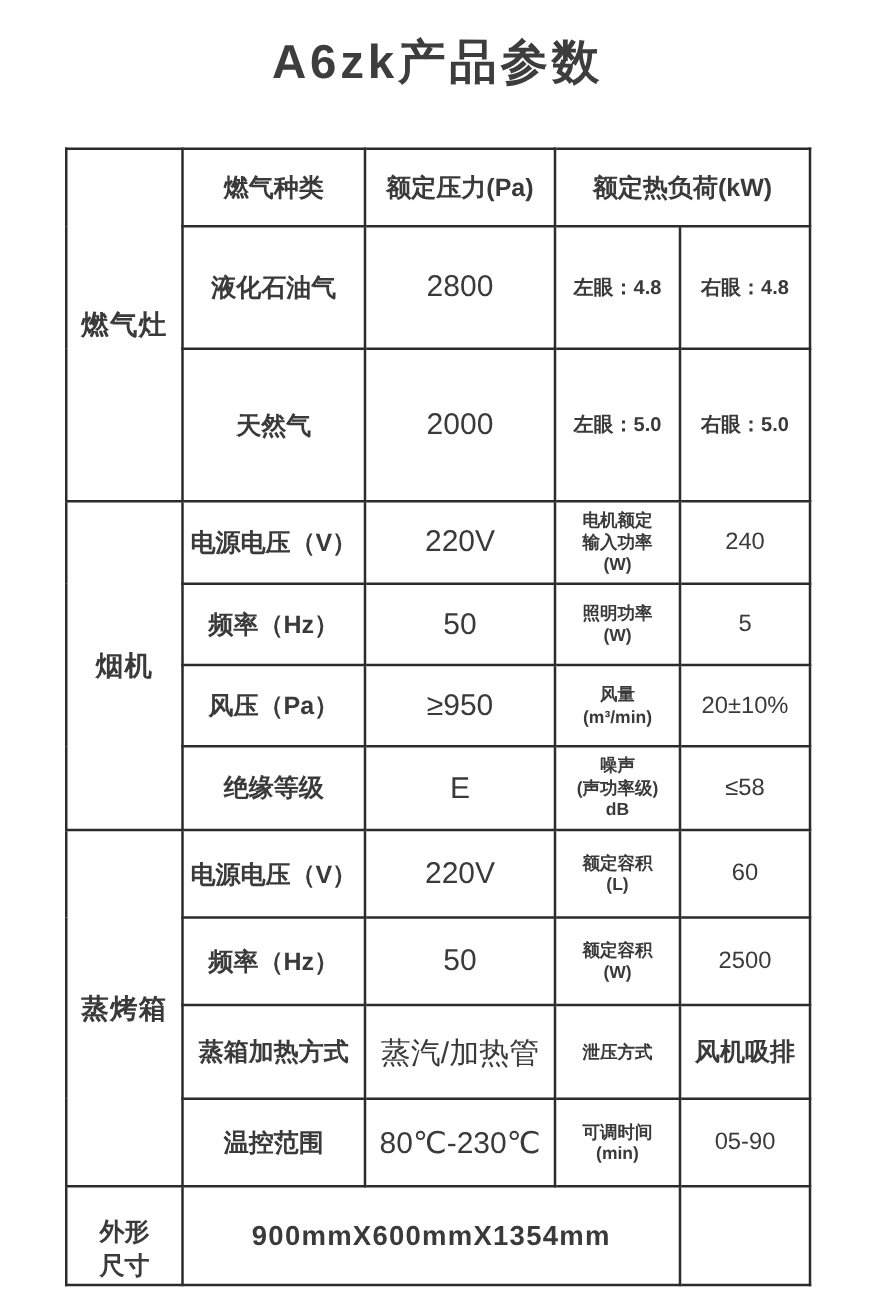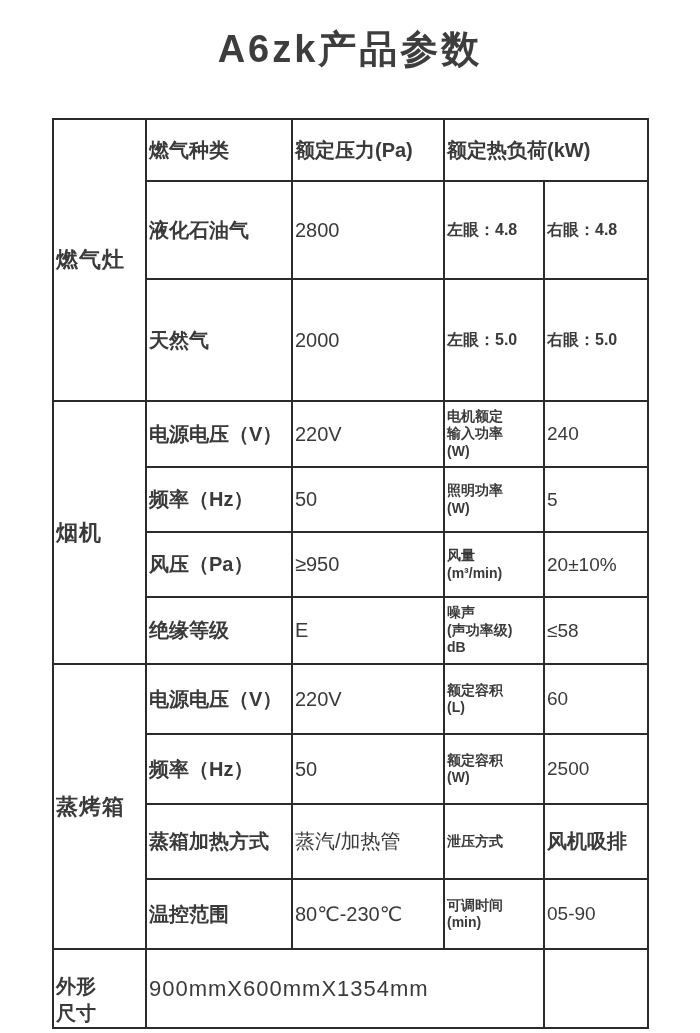--- a/index.html
+++ b/index.html
@@ -31,20 +31,21 @@
     position: absolute;
     left: 52px;
     top: 118px;
     width: 595px;
     border-collapse: collapse;
     table-layout: fixed;
     color: #3a3a3a;
   }
   table.spec td {
     border: 2px solid #2b2b2b;
+    text-align: center;
     vertical-align: middle;
     padding: 0 2px;
     white-space: pre-line;
     overflow: hidden;
   }
   col.c1 { width: 93px; }
   col.c2 { width: 146px; }
   col.c3 { width: 152px; }
   col.c4 { width: 100px; }
   col.c5 { width: 104px; }
@@ -57,21 +58,21 @@
   td.hdr {
     font-size: 20px;
     font-weight: 600;
   }
   td.param {
     font-size: 20px;
     font-weight: 600;
     border-radius: 25px;
   }
   td.bigval {
-    font-size: 20px;
+    font-size: 24px;
     font-weight: 500;
   }
   td.eye {
     font-size: 16px;
     font-weight: 600;
   }
   td.small {
     font-size: 14px;
     font-weight: 700;
     line-height: 1.25;
@@ -79,21 +80,21 @@
   td.val2 {
     font-size: 19px;
     font-weight: 500;
   }
   td.cnval2 {
     font-size: 20px;
     font-weight: 600;
   }
   td.dims {
     font-size: 22px;
-    font-weight: 400;
+    font-weight: 700;
     letter-spacing: 1px;
     margin-top: 18px;
   }
   td.dimlabel { font-size: 20px; font-weight: 600; }
   td.dimlabel .wrap2 {
     display: inline-block;
     width: 2.2em;
     line-height: 1.35;
   }
 </style>

